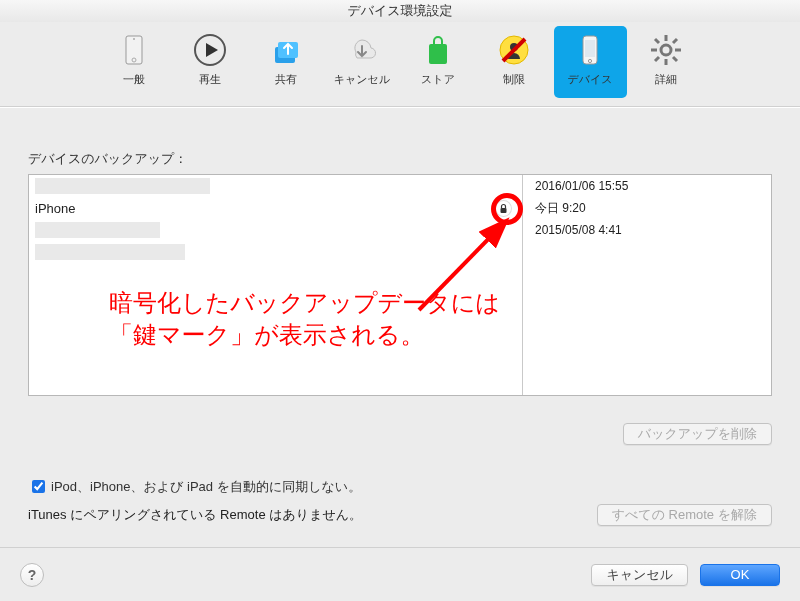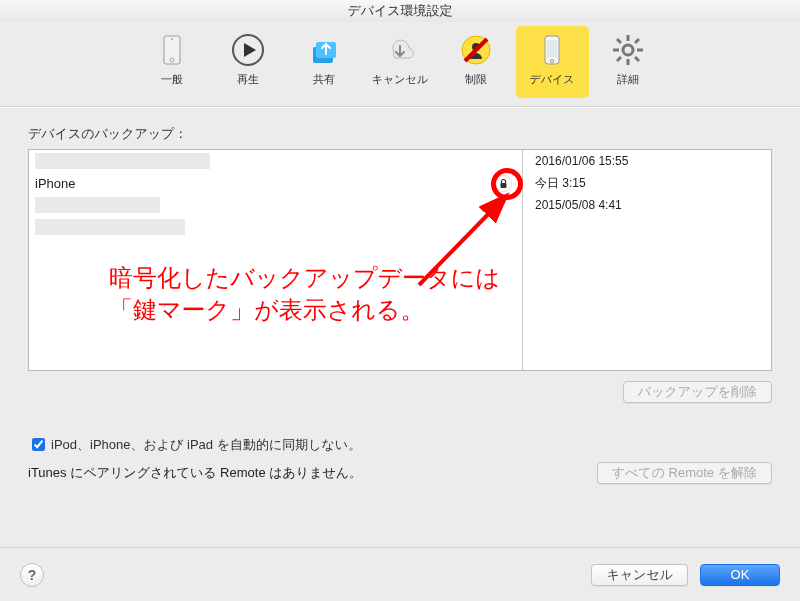--- a/index.html
+++ b/index.html
@@ -42,21 +42,21 @@
     height: 68px;
     display: flex;
     flex-direction: column;
     align-items: center;
     justify-content: flex-start;
     border-radius: 5px;
     padding-top: 4px;
     cursor: default;
   }
   .tb-item.selected {
-    background: #fde047;
+    background: #0ea5e9;
     text-align: center;
   }
   .tb-iconwrap {
     width: 44px;
     height: 40px;
     display: flex;
     align-items: center;
     justify-content: center;
   }
   .tb-label {
@@ -71,20 +71,21 @@
     box-shadow: 0 1px 0 #fff;
   }
   .content {
     padding: 18px 28px 14px 28px;
     position: relative;
   }
   .section-label {
     font-size: 13px;
     color: #333;
     margin-bottom: 6px;
+    margin-top: 25px;
   }
   .list-frame {
     width: 100%;
     height: 222px;
     border: 1px solid #b7b7b7;
     background: #fff;
     position: relative;
     overflow: hidden;
     box-sizing: border-box;
   }
@@ -152,21 +153,21 @@
     color: #ff0000;
     font-size: 24px;
     line-height: 1.35;
     font-weight: 400;
     pointer-events: none;
   }
 
   .button-row {
     display: flex;
     justify-content: flex-end;
-    margin-top: 10px;
+    margin-top: 27px;
   }
   .mac-btn {
     height: 22px;
     border: 1px solid #c3c3c3;
     border-radius: 4px;
     background: linear-gradient(#ffffff, #efefef);
     font-size: 13px;
     color: #444;
     padding: 0 14px;
     box-shadow: 0 1px 0 #e0e0e0;
@@ -273,20 +274,29 @@
     <div class="tb-item">
       <div class="tb-iconwrap">
         <svg width="36" height="36">
             <path d="M12 20 a8 8 0 0 1 6 -12 a9 9 0 0 1 9 8 a5 5 0 0 1 -1 10 h-13 a6 6 0 0 1 -1 -6 z" fill="#e9e9e9" stroke="#bbb"></path>
             <path d="M18 14 v10 M14 20 l4 4 l4 -4" stroke="#888" stroke-width="2" fill="none" stroke-linecap="round"></path>
           </svg>
       </div>
       <div class="tb-label">キャンセル</div>
     </div>
 
+    <div class="tb-item">
+      <div class="tb-iconwrap">
+        <svg width="36" height="36">
+            <rect x="9" y="12" width="18" height="20" rx="2" fill="#2fbf4a"></rect>
+            <path d="M14 12 v-3 a4 4 0 0 1 8 0 v3" stroke="#2fbf4a" stroke-width="2" fill="none"></path>
+          </svg>
+      </div>
+      <div class="tb-label">ストア</div>
+    </div>
 
     <div class="tb-item">
       <div class="tb-iconwrap">
         <svg width="36" height="36">
             <circle cx="18" cy="18" r="14" fill="#ffdf3f" stroke="#e3b800"></circle>
             <circle cx="18" cy="15" r="4" fill="#333"></circle>
             <path d="M12 27 a6 6 0 0 1 12 0" fill="#333"></path>
             <line x1="7" y1="29" x2="29" y2="7" stroke="#d00000" stroke-width="4"></line>
           </svg>
       </div>
@@ -353,21 +363,21 @@
           <div class="row left">
             <span class="name-redact" style="width:150px;"></span>
             <span></span>
           </div>
         </div>
         <div class="col-date">
           <div class="row">
               <span class="date-text">2016/01/06 15:55</span>
             </div>
           <div class="row">
-              <span class="date-text">今日 3:15</span>
+              <span class="date-text">今日 9:20</span>
             </div>
           <div class="row">
               <span class="date-text">2015/05/08 4:41</span>
             </div>
         </div>
       </div>
 
       <div class="anno-circle" style="left:462px; top:18px;"></div>
       <svg class="anno-arrow" style="left:380px; top:40px;" width="110" height="100">
         <defs>

